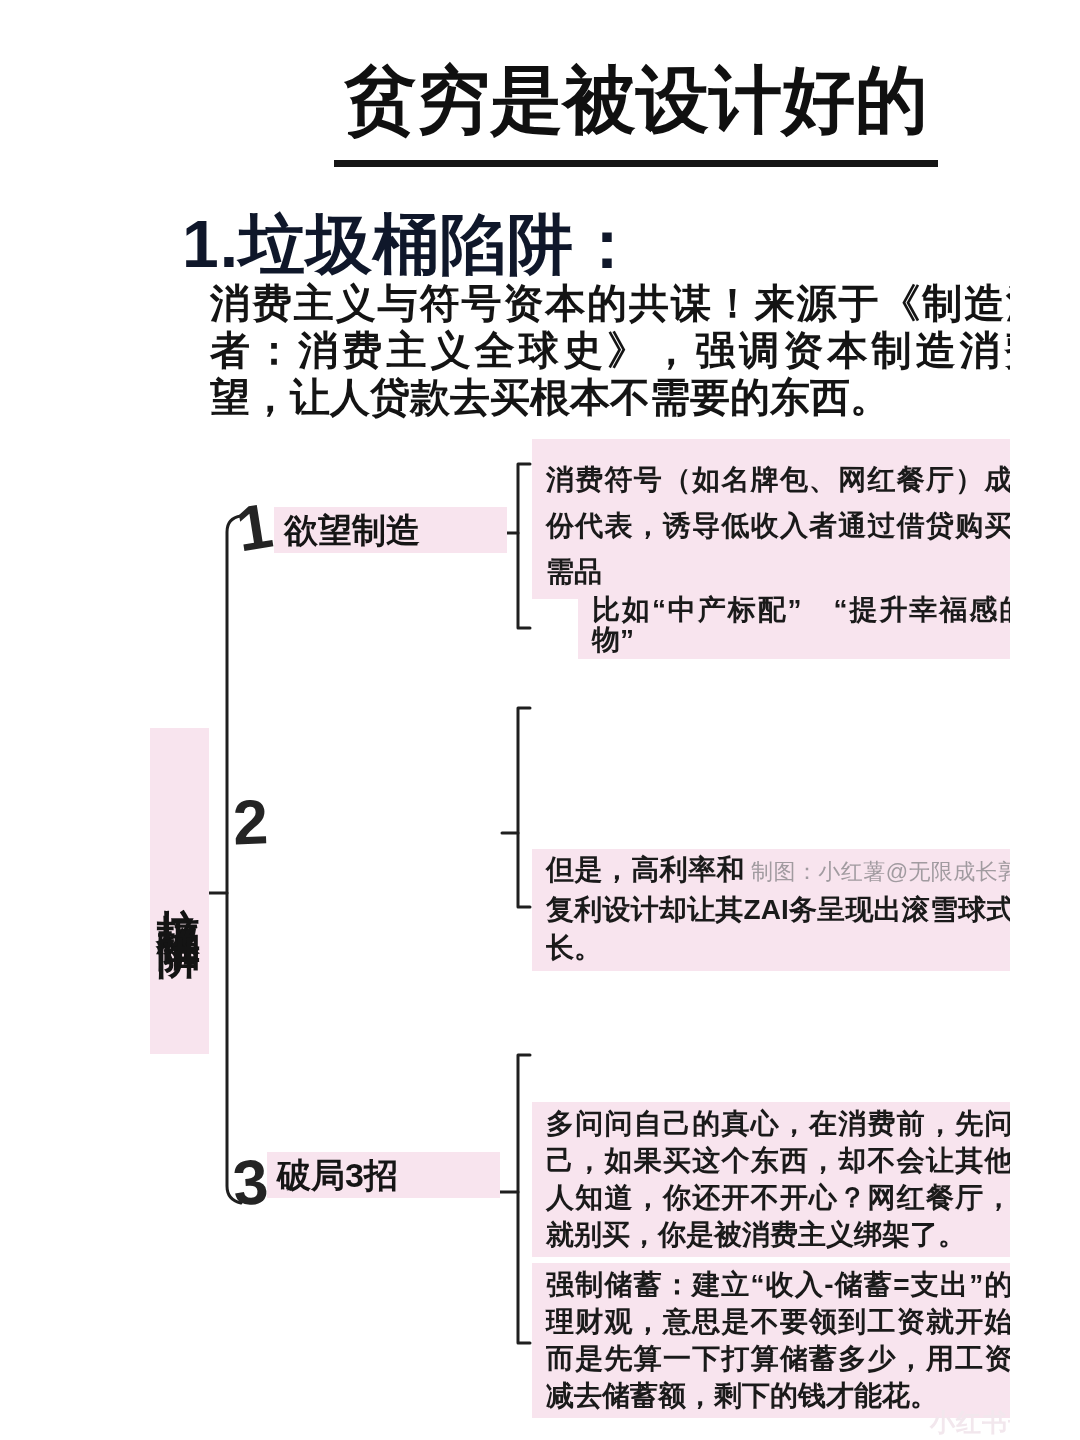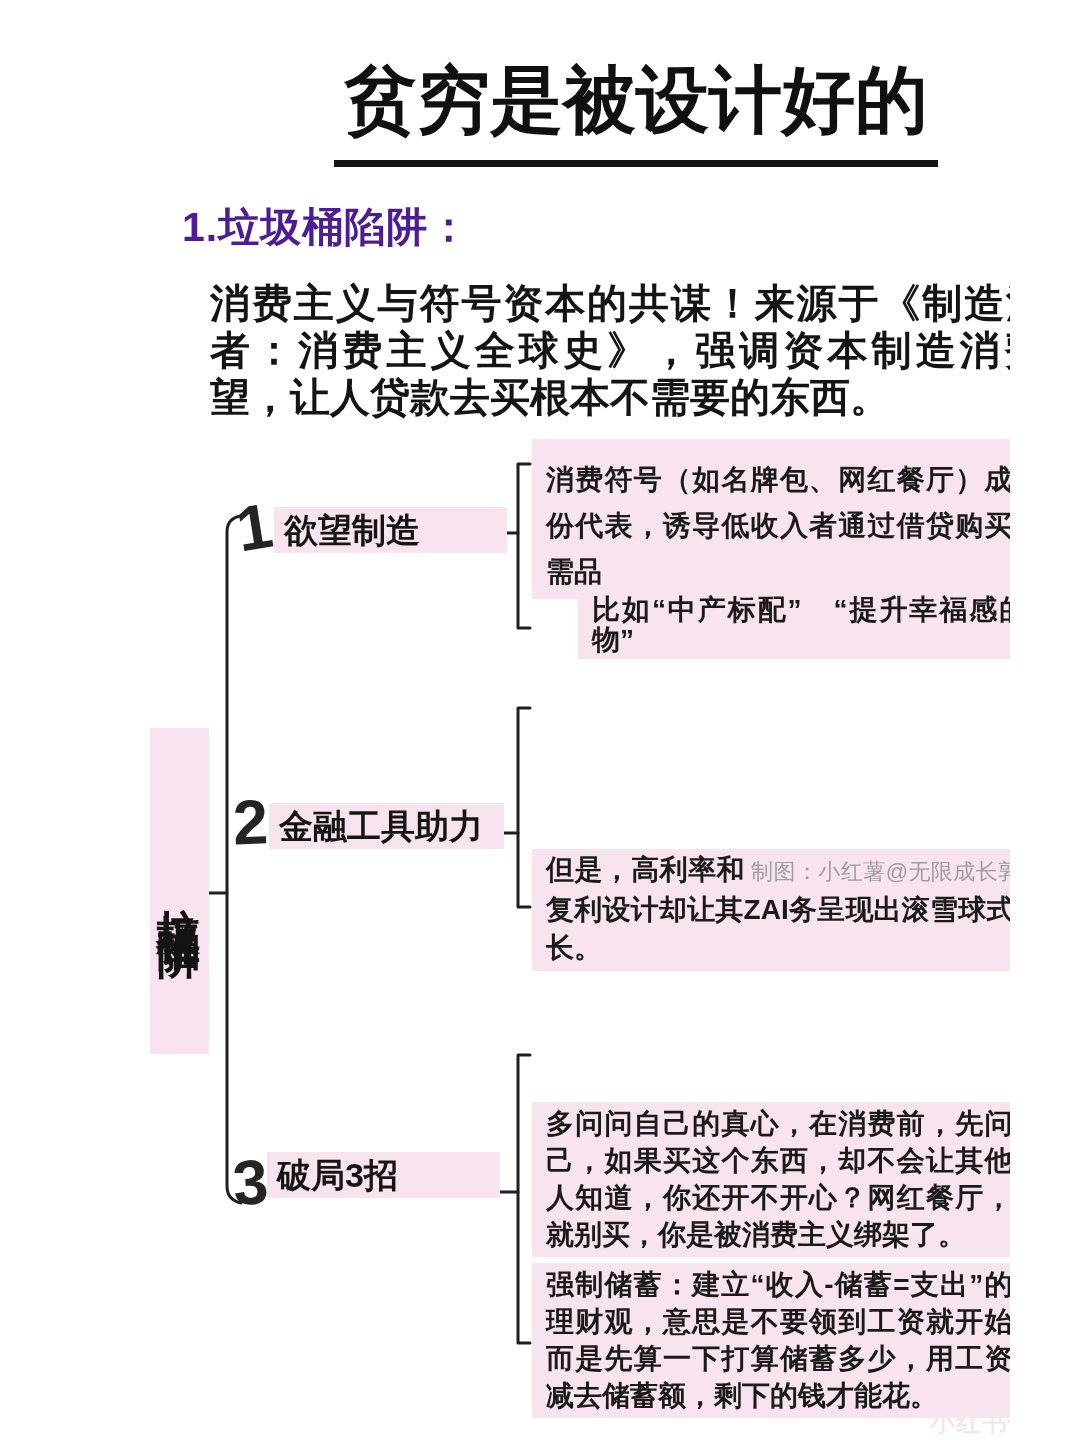--- a/index.html
+++ b/index.html
@@ -10,21 +10,21 @@
     background:#ffffff; overflow:hidden; margin:0 auto;
   }
   .title {
     position:absolute; left:264px; top:52px; width:604px;
     text-align:center; font-size:73px; font-weight:800; color:#101010;
     border-bottom:7px solid #151515; padding-bottom:9px;
     white-space:nowrap; letter-spacing:0px;
   }
   .section-heading {
     position:absolute; left:112px; top:200px;
-    font-size:41px; font-weight:900; color:#4c1d95;
+    font-size:66px; font-weight:900; color:#0f172a;
     white-space:nowrap; letter-spacing:1px;
   }
   .intro {
     position:absolute; left:140px; top:280px; width:878px;
     font-size:40px; line-height:47px; font-weight:700; color:#141414;
     text-align:justify;
   }
   .root-node {
     position:absolute; left:80px; top:728px; width:59px; height:326px;
     background:#f8e4ee; display:flex; align-items:center; justify-content:center;
@@ -103,21 +103,20 @@
       <path d="M429,1192 L448,1192"></path>
     </g>
   </svg>
 
   <div class="root-node">垃圾桶陷阱</div>
 
   <div class="branch-number num-1">1</div>
   <div class="branch-label label-1">欲望制造</div>
 
   <div class="branch-number num-2">2</div>
-  <div class="branch-label label-2">金融工具助力</div>
 
   <div class="branch-number num-3">3</div>
   <div class="branch-label label-3">破局3招</div>
 
   <div class="leaf-box box-1">消费符号（如名牌包、网红餐厅）成为身份代表，诱导低收入者通过借贷购买非必需品</div>
   <div class="leaf-box box-2">比如“中产标配”　“提升幸福感的十件小物”</div>
 
   <div class="leaf-box box-4"><span>但是，高利率和</span><span class="inline-credit">制图：小红薯@无限成长郭小满</span><span>复利设计却让其ZAI务呈现出滚雪球式的增长。</span></div>
 
   <div class="leaf-box box-6">多问问自己的真心，在消费前，先问问自己，如果买这个东西，却不会让其他任何人知道，你还开不开心？网红餐厅，那么就别买，你是被消费主义绑架了。</div>

